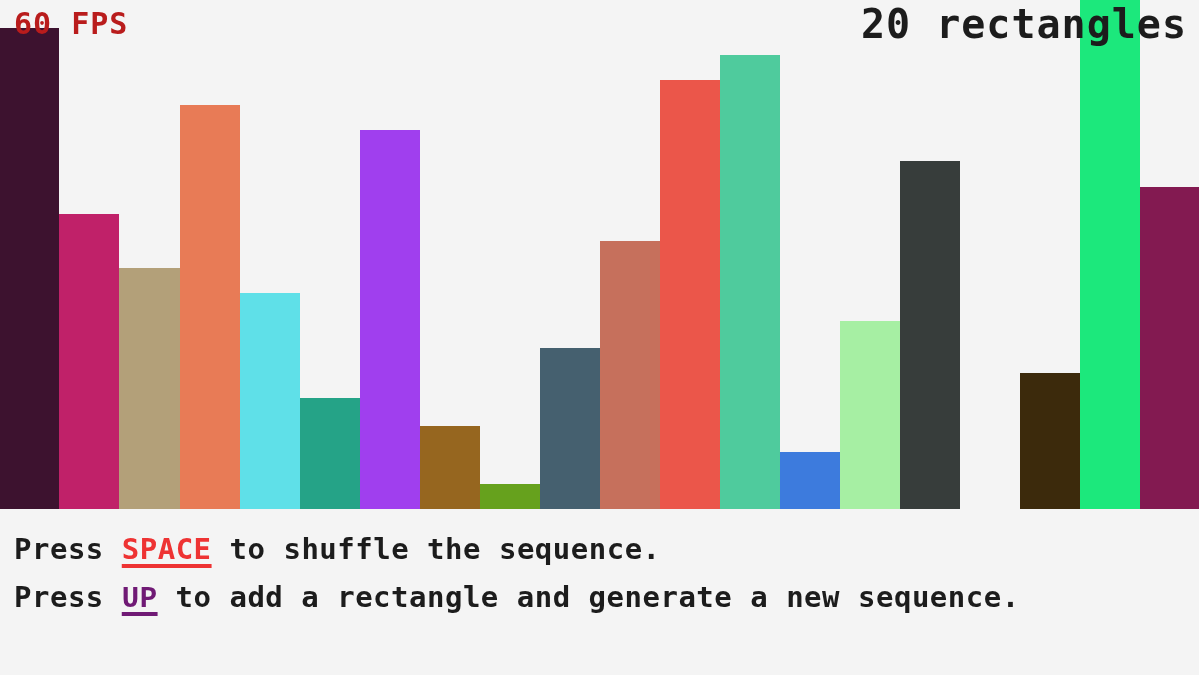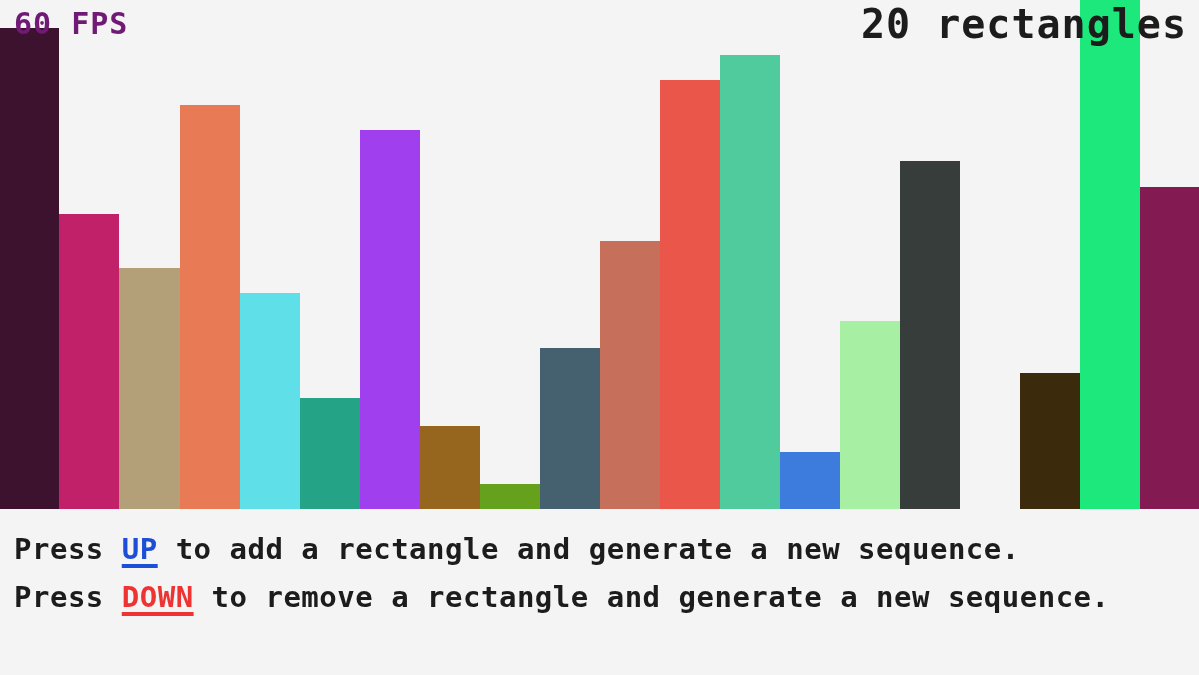--- a/index.html
+++ b/index.html
@@ -114,22 +114,22 @@
       <div class="bar" style="left: 660px; width: 60px; height: 429px; background: rgb(235, 86, 74);"></div>
       <div class="bar" style="left: 720px; width: 60px; height: 454px; background: rgb(79, 203, 157);"></div>
       <div class="bar" style="left: 780px; width: 60px; height: 57px; background: rgb(61, 123, 221);"></div>
       <div class="bar" style="left: 840px; width: 60px; height: 188px; background: rgb(166, 239, 163);"></div>
       <div class="bar" style="left: 900px; width: 60px; height: 348px; background: rgb(55, 61, 59);"></div>
       <div class="bar" style="left: 1020px; width: 60px; height: 136px; background: rgb(60, 42, 12);"></div>
       <div class="bar" style="left: 1080px; width: 60px; height: 520px; background: rgb(28, 232, 124);"></div>
       <div class="bar" style="left: 1140px; width: 59px; height: 322px; background: rgb(131, 26, 81);"></div>
     </div>
 
-  <div id="fps-counter" style="color: #701a75;">60 FPS</div>
+  <div id="fps-counter" style="color: #b91c1c;">60 FPS</div>
 
   <div id="rect-count" style="color: rgb(28, 28, 28);">20 rectangles</div>
 
   <div id="instructions">
-      <div class="instruction-line"><span>Press </span><span class="key" style="color: #1d4ed8;">UP</span><span> to add a rectangle and generate a new sequence.</span></div>
-      <div class="instruction-line"><span>Press </span><span class="key" style="color: rgb(238, 51, 51);">DOWN</span><span> to remove a rectangle and generate a new sequence.</span></div>
+      <div class="instruction-line"><span>Press </span><span class="key" style="color: rgb(238, 51, 51);">SPACE</span><span> to shuffle the sequence.</span></div>
+      <div class="instruction-line"><span>Press </span><span class="key" style="color: #701a75; font-family: Liberation Mono, monospace;">UP</span><span> to add a rectangle and generate a new sequence.</span></div>
     </div>
 
 </div>
 
 </body></html>

